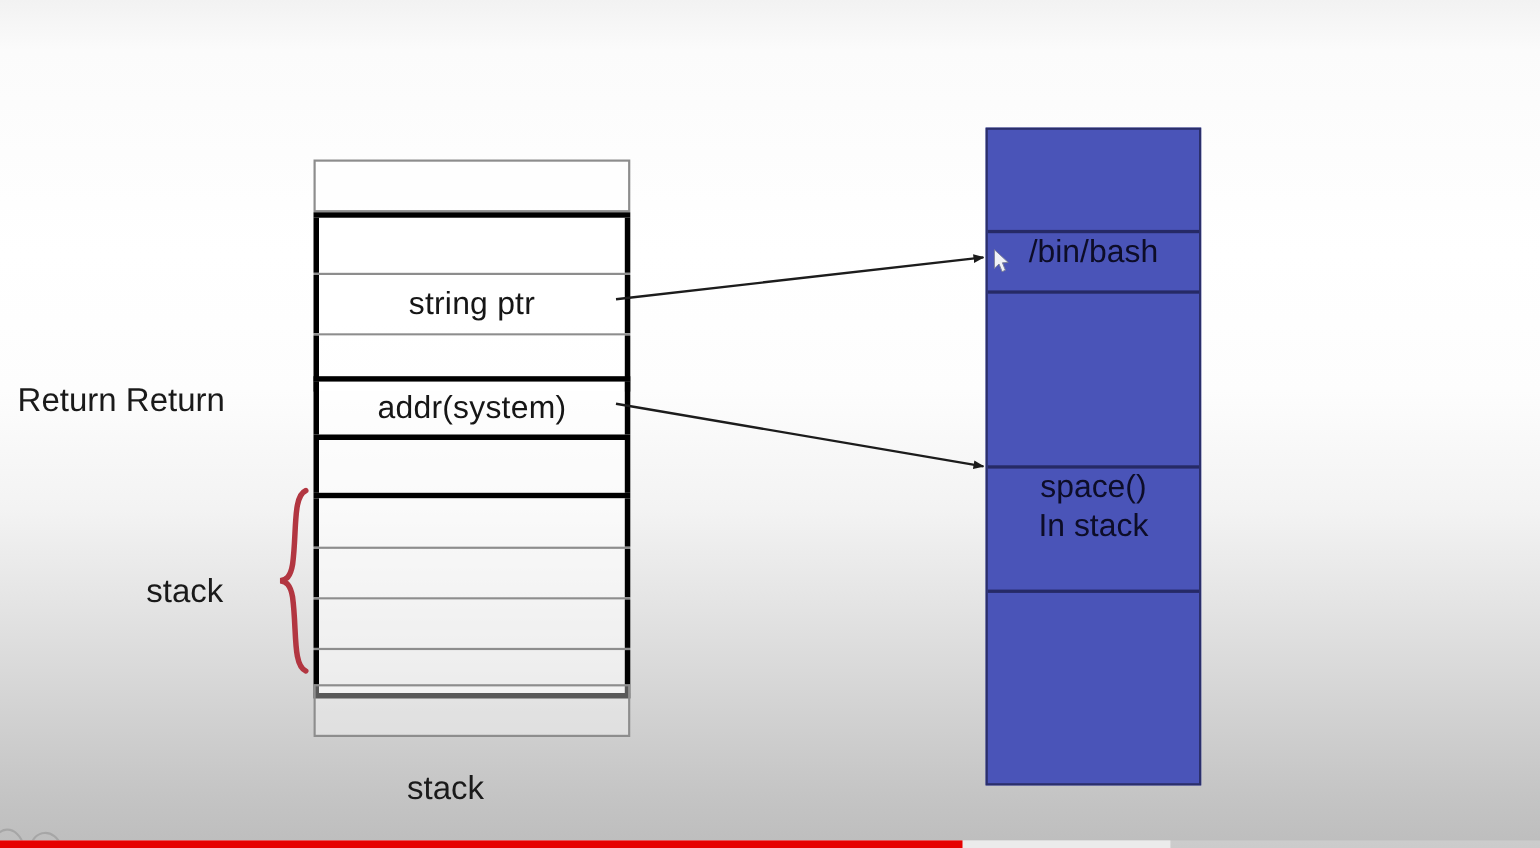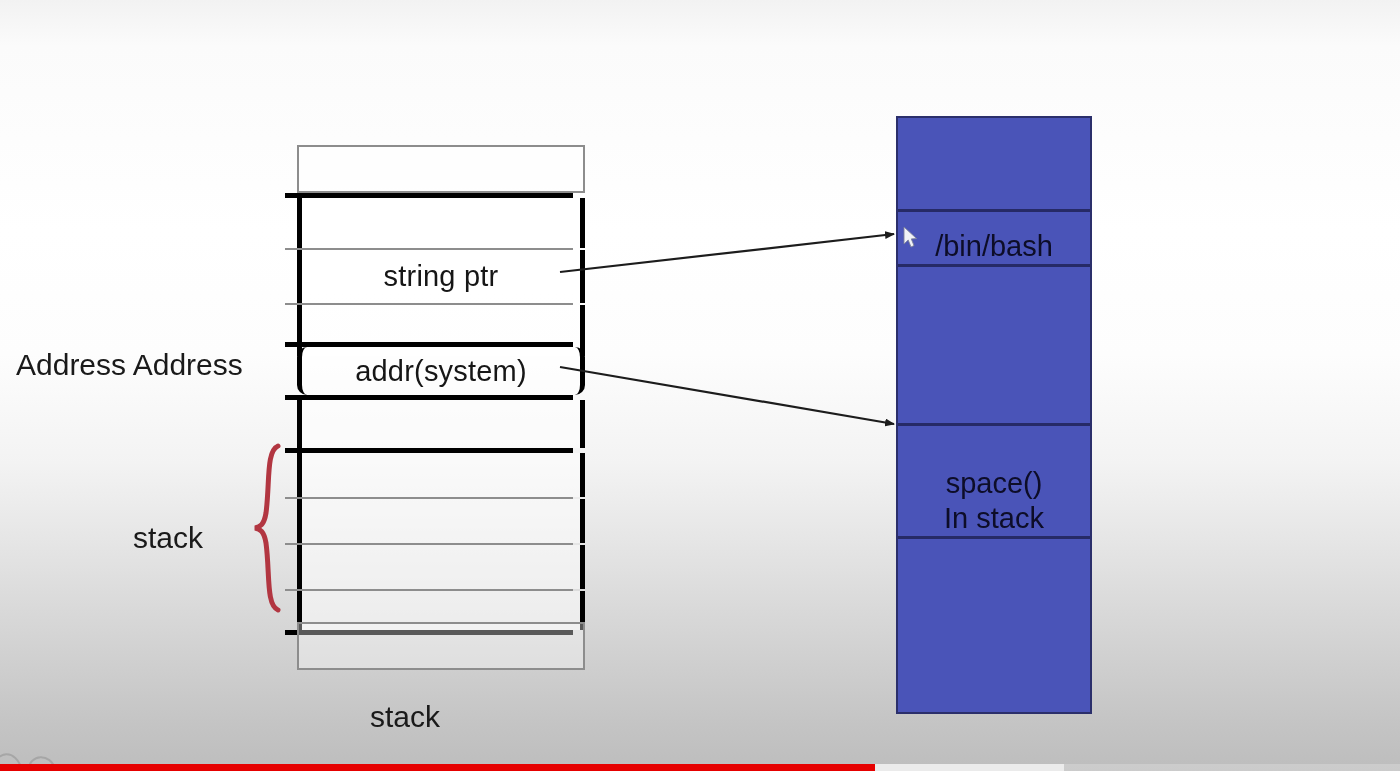--- a/index.html
+++ b/index.html
@@ -45,21 +45,21 @@
   
   #stack-wrap {
     position: absolute;
     left: 285px;
     top: 145px;
     width: 288px;
     height: 525px;
   }
   .cell {
     position: absolute;
-    left: 12px;
+    left: 0;
     width: 288px;
     box-sizing: border-box;
     display: flex;
     align-items: center;
     justify-content: center;
     font-size: 29px;
     color: #161616;
     letter-spacing: 0.2px;
   }
   
@@ -133,21 +133,21 @@
     box-sizing: border-box;
   }
   .vas-band {
     position: absolute;
     left: 0;
     width: 192px;
     box-sizing: border-box;
     display: flex;
     flex-direction: column;
     align-items: center;
-    justify-content: flex-end;
+    justify-content: flex-start;
     font-size: 29px;
     line-height: 35px;
     color: #0d0d28;
     text-align: center;
   }
   .vas-rule {
     position: absolute;
     left: 0;
     width: 192px;
     height: 3px;
@@ -236,21 +236,21 @@
     <div class="cell inner" style="top:105px; height:53px;">
       <span>string ptr</span>
     </div>
     <div class="rule-thin" style="top:158px;"></div>
 
     <div class="cell inner" style="top:160px; height:51px;">
       <span></span>
     </div>
     <div class="rule-thick" style="top:197px;"></div>
 
-    <div class="cell inner" style="top:202px; height:48px;border-radius:10px;">
+    <div class="cell inner" style="top:202px; height:48px;">
       <span>addr(system)</span>
     </div>
     <div class="rule-thick" style="top:250px;"></div>
 
     <div class="cell inner" style="top:255px; height:48px;">
       <span></span>
     </div>
     <div class="rule-thick" style="top:303px;"></div>
 
     <div class="cell inner" style="top:308px; height:44px;">
@@ -272,21 +272,21 @@
       <span></span>
     </div>
 
     <div class="rule-thick" style="top:485px;"></div>
 
     <div class="cell ghost" style="top:477px; height:48px;">
       <span></span>
     </div>
   </div>
 
-  <div id="return-address-label">Address Address</div>
+  <div id="return-address-label">Return Return</div>
 
   <div id="buffer-label">stack</div>
 
   <svg id="brace" viewBox="0 0 30 170">
     <path d="M26 3 C 14 8, 18 40, 14 70 C 12 82, 8 84, 3 85 C 8 86, 12 88, 14 100 C 18 130, 14 162, 26 167" fill="none" stroke="#b23641" stroke-width="5" stroke-linecap="round"></path>
   </svg>
 
   <div id="stack-caption">stack</div>
 
   <div id="vas-wrap" style="background: rgb(74, 84, 184); border-color: rgb(43, 47, 107);">

